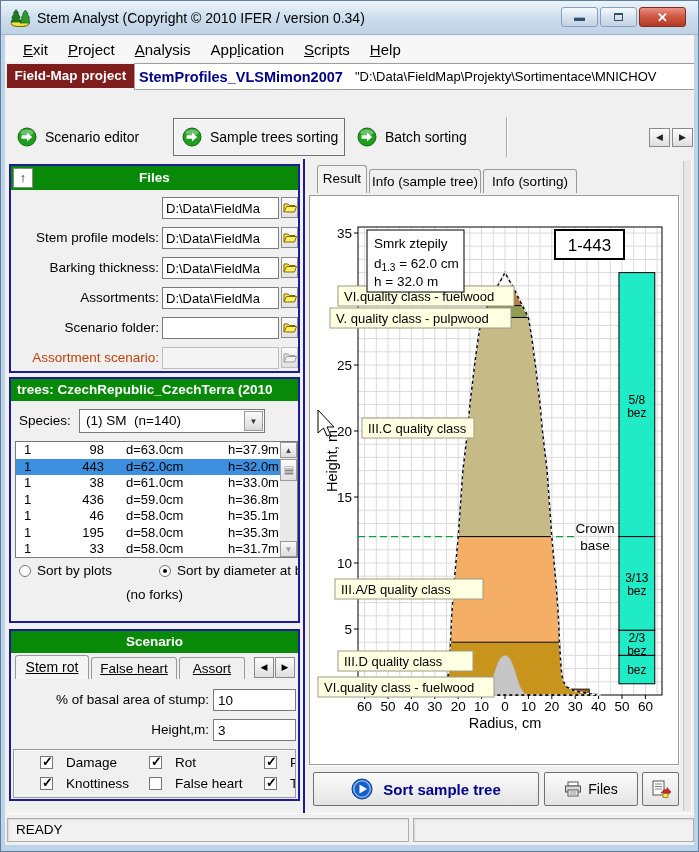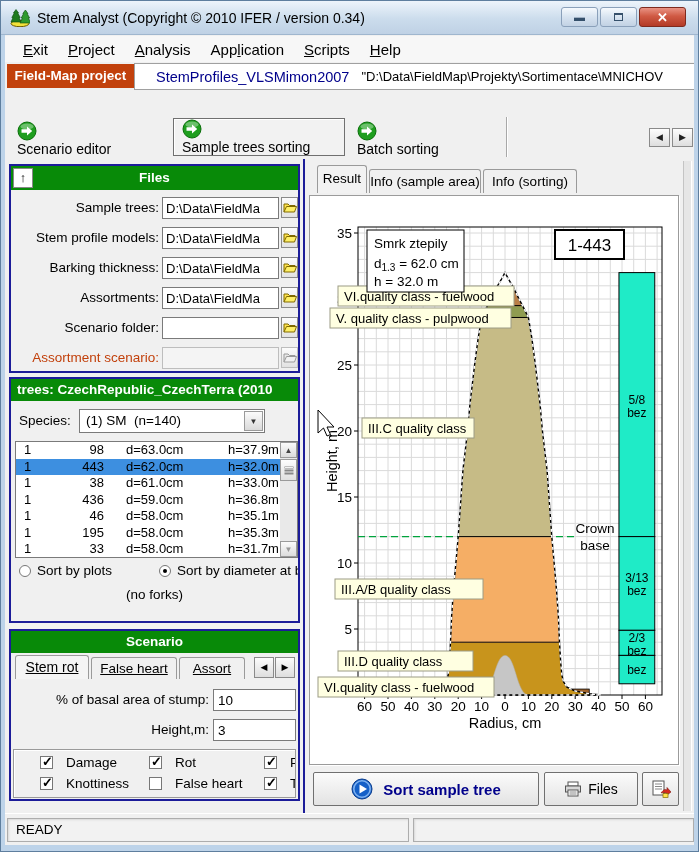--- a/index.html
+++ b/index.html
@@ -26,35 +26,35 @@
   border-color:#7E2A1E; color:#fff; font-weight:bold; font-size:13px; }
 .btn-max .maxglyph { width:9px; height:8px; border:1px solid #35506B; border-top-width:2px; }
 
 
 .menubar { position:absolute; left:4px; top:35px; width:691px; height:26px; background:#F7F7F7; z-index:4;
   display:flex; align-items:center; padding-left:8px; }
 .mi { padding:0 10px; font-size:15px; line-height:25px; }
 
 
 .projectrow { position:absolute; left:4px; top:61px; width:691px; height:29px; background:#F0F0F0; }
-.pr-label { position:absolute; left:2px; top:2px; width:127px; height:24px; background:#c2410c;
+.pr-label { position:absolute; left:2px; top:2px; width:127px; height:24px; background:#7f1d1d;
   color:#fff; font-weight:bold; font-size:13.5px; text-align:center; line-height:24px; }
 .pr-field { position:absolute; left:129px; top:1px; right:0; height:27px; background:#fff;
   border:1px solid #A0A0A0; display:flex; align-items:center; white-space:nowrap; overflow:hidden; }
-.pr-name { margin-left:21px; color:#00008B; font-weight:normal; font-size:14.5px; }
+.pr-name { margin-left:4px; color:#00008B; font-weight:bold; font-size:14.5px; }
 .pr-path { margin-left:12px; font-size:13px; }
 
 
 .appbar { position:absolute; left:5px; top:90px; width:689px; height:23px; background:#088A08;
   color:#fff; font-weight:bold; font-size:14px; text-align:center; line-height:23px; }
 
 
 .modetabs { position:absolute; left:4px; top:114px; width:691px; height:44px; }
-.modetab { position:absolute; display:flex; align-items:flex-start; gap:0; font-size:14px;
-  background:transparent; padding-left:8px;flex-direction:column; }
+.modetab { position:absolute; display:flex; align-items:center; gap:8px; font-size:14px;
+  background:transparent; padding-left:8px; }
 .modetab svg { flex:0 0 auto; }
 .mt0 { left:4px; top:6px; width:158px; height:32px; }
 .mt1 { left:168px; top:3px; width:172px; height:38px; border:1px solid #707070;
   box-shadow:inset 1px 1px 0 #fff; background:#F2F2F2; }
 .mt2 { left:344px; top:6px; width:152px; height:32px; }
 .mt-sep { position:absolute; left:501px; top:2px; width:2px; height:40px;
   border-left:1px solid #A8A8A8; border-right:1px solid #fff; }
 .arrbtn { position:absolute; top:13px; width:21px; height:19px; border:1px solid #8A8A8A;
   background:linear-gradient(#FDFDFD,#DEDEDE); font-size:9px; text-align:center; line-height:17px; color:#222; }
 .arr-l { left:644px; } .arr-r { left:667px; }
@@ -230,21 +230,20 @@
   </div>
 
   <div class="vsep"></div>
 
   <div class="group g-files">
     <div class="ghead">
       <div class="upbtn">↑</div>
       <span>Files</span>
     </div>
     <div class="frow" style="top:31px">
-      <span class="flabel">Sample trees:</span>
       <input class="finput" value="D:\Data\FieldMa" style="">
       <button class="fbtn">
         <svg width="14" height="12" viewBox="0 0 14 12">
             <path d="M1,10 V2 h4 l1.5,1.5 H12 V5" fill="#FFE34D" stroke="#806A00"></path>
             <path d="M1,10 L3.5,4.5 L13.5,4.5 L11.5,10 Z" fill="#FFF066" stroke="#806A00"></path>
           </svg>
       </button>
     </div>
     <div class="frow" style="top:61px">
       <span class="flabel">Stem profile models:</span>
@@ -407,21 +406,21 @@
         </label>
       <label class="cbitem" style="left:250px;top:26px">
         <span class="cb checked"></span>
         <span>Ta</span>
         </label>
     </div>
   </div>
 
   <div class="rtabs">
     <div class="rtab rt0">Result</div>
-    <div class="rtab rt1">Info (sample area)</div>
+    <div class="rtab rt1">Info (sample tree)</div>
     <div class="rtab rt2">Info (sorting)</div>
   </div>
 
   <div class="chartpanel">
     <svg id="chart-svg" width="368" height="568" viewBox="0 0 368 568">
         <rect x="48" y="31" width="304" height="468" fill="#fff"></rect>
         <line x1="54.60000000000002" y1="31" x2="54.60000000000002" y2="499" stroke="#DADADA" stroke-width="1"></line>
         <line x1="66.30000000000001" y1="31" x2="66.30000000000001" y2="499" stroke="#DADADA" stroke-width="1"></line>
         <line x1="78" y1="31" x2="78" y2="499" stroke="#DADADA" stroke-width="1"></line>
         <line x1="89.7" y1="31" x2="89.7" y2="499" stroke="#DADADA" stroke-width="1"></line>

